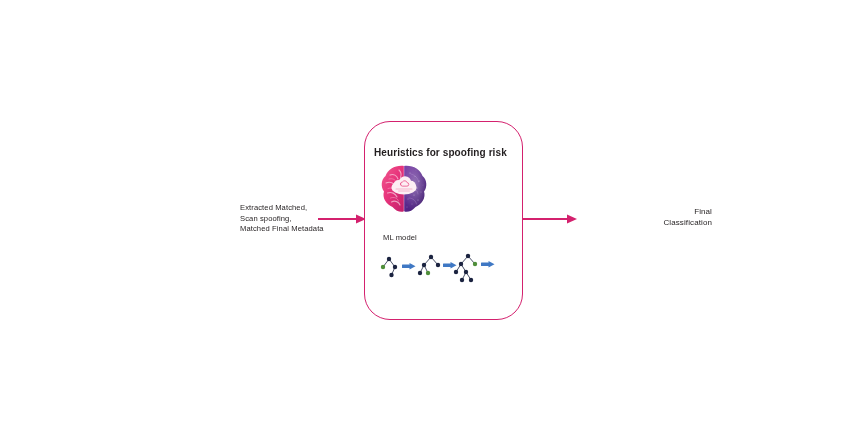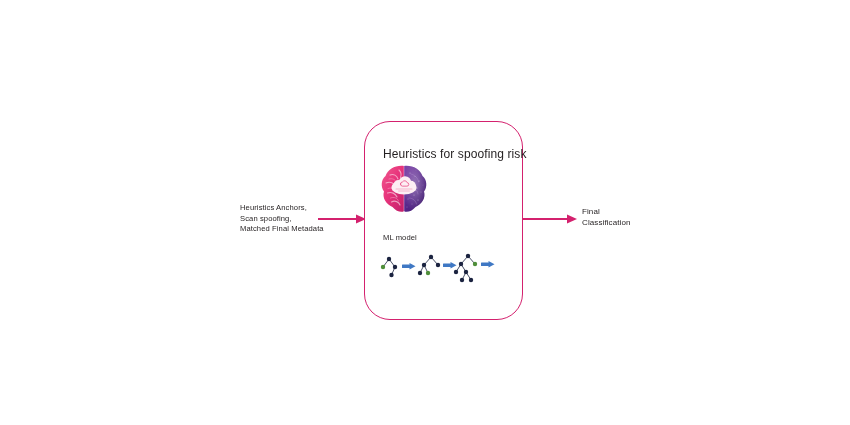--- a/index.html
+++ b/index.html
@@ -43,45 +43,47 @@
   #output-label {
     position: absolute;
     left: 582px;
     top: 206px;
     width: 130px;
     font-size: 8px;
     line-height: 11px;
     color: #231f20;
     letter-spacing: 0.1px;
     white-space: nowrap;
+    text-align: right;
   }
   #output-label div { display: block; }
 
   
   #engine-box {
     position: absolute;
     left: 364px;
     top: 121px;
     width: 159px;
     height: 199px;
     border: 1.4px solid #d4216e;
     border-radius: 26px;
     background: #ffffff;
     box-sizing: border-box;
   }
 
   
   #heuristics-title {
     position: absolute;
-    left: 383px;
+    left: 374px;
     top: 147px;
-    font-size: 12px;
-    color: #231f20;
-    letter-spacing: 0.1px;
-    white-space: nowrap;
+    font-size: 10px;
+    color: #231f20;
+    letter-spacing: 0.1px;
+    white-space: nowrap;
+    font-weight: bold;
   }
   #brain-icon {
     position: absolute;
     left: 379px;
     top: 163px;
     width: 50px;
     height: 52px;
   }
 
   
@@ -101,21 +103,21 @@
     width: 120px;
     height: 48px;
   }
 </style>
 </head>
 <body>
 
 <div id="canvas">
 
   <div id="input-label">
-    <div>Heuristics Anchors,</div>
+    <div>Extracted Matched,</div>
     <div>Scan spoofing,</div>
     <div>Matched Final Metadata</div>
   </div>
 
   <svg class="arrow" id="arrow-in" viewBox="0 0 48 12">
     <line x1="0" y1="6" x2="39" y2="6" stroke="#d4216e" stroke-width="2"></line>
     <polygon points="38,1.5 48,6 38,10.5" fill="#d4216e"></polygon>
   </svg>
 
   <div id="engine-box"></div>

